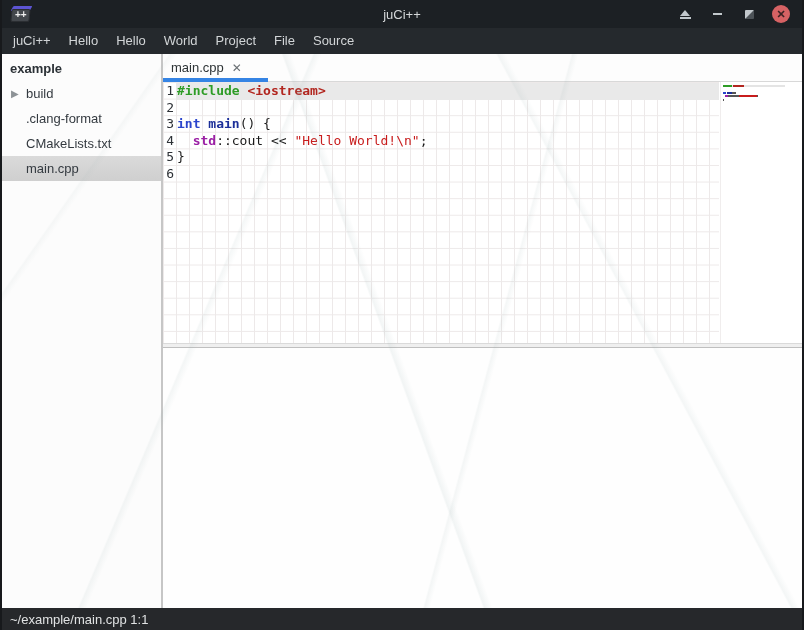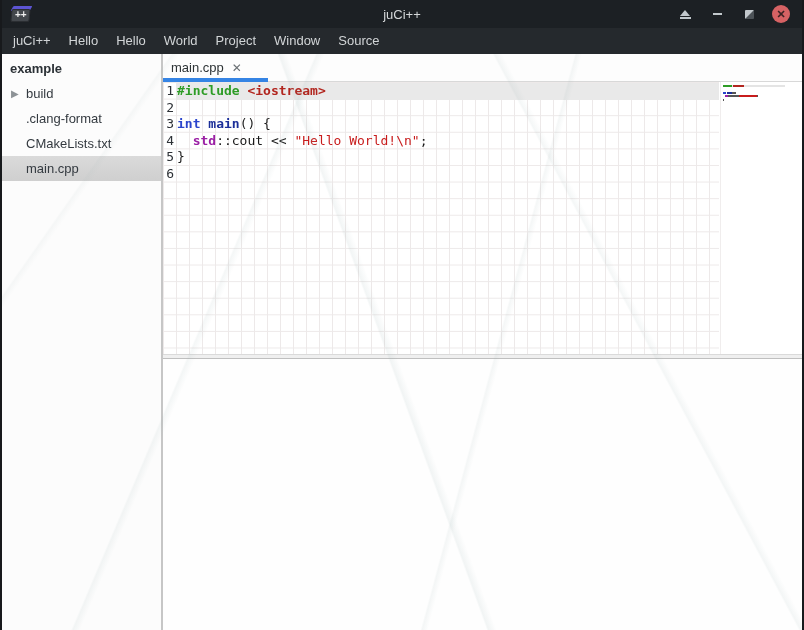--- a/index.html
+++ b/index.html
@@ -121,21 +121,21 @@
       </div>
     </div>
   </div>
 
   <div class="menubar" id="menubar">
       <div class="menu-item">juCi++</div>
       <div class="menu-item">Hello</div>
       <div class="menu-item">Hello</div>
       <div class="menu-item">World</div>
       <div class="menu-item">Project</div>
-      <div class="menu-item">Window</div>
+      <div class="menu-item">File</div>
       <div class="menu-item">Source</div>
     </div>
 
   <div class="main">
     <div class="texture"></div>
 
     <div class="sidebar">
       <div class="tree-root">example</div>
       <div id="tree">
           <div class="tree-row">
@@ -200,14 +200,17 @@
             </div>
             <div class="mm-row"></div>
           </div>
       </div>
 
       <div class="hdivider"></div>
       <div class="bottom-panel"></div>
     </div>
   </div>
 
+  <div class="statusbar">
+    <span>~/example/main.cpp 1:1</span>
+  </div>
 
 </div>
 
 </body></html>

